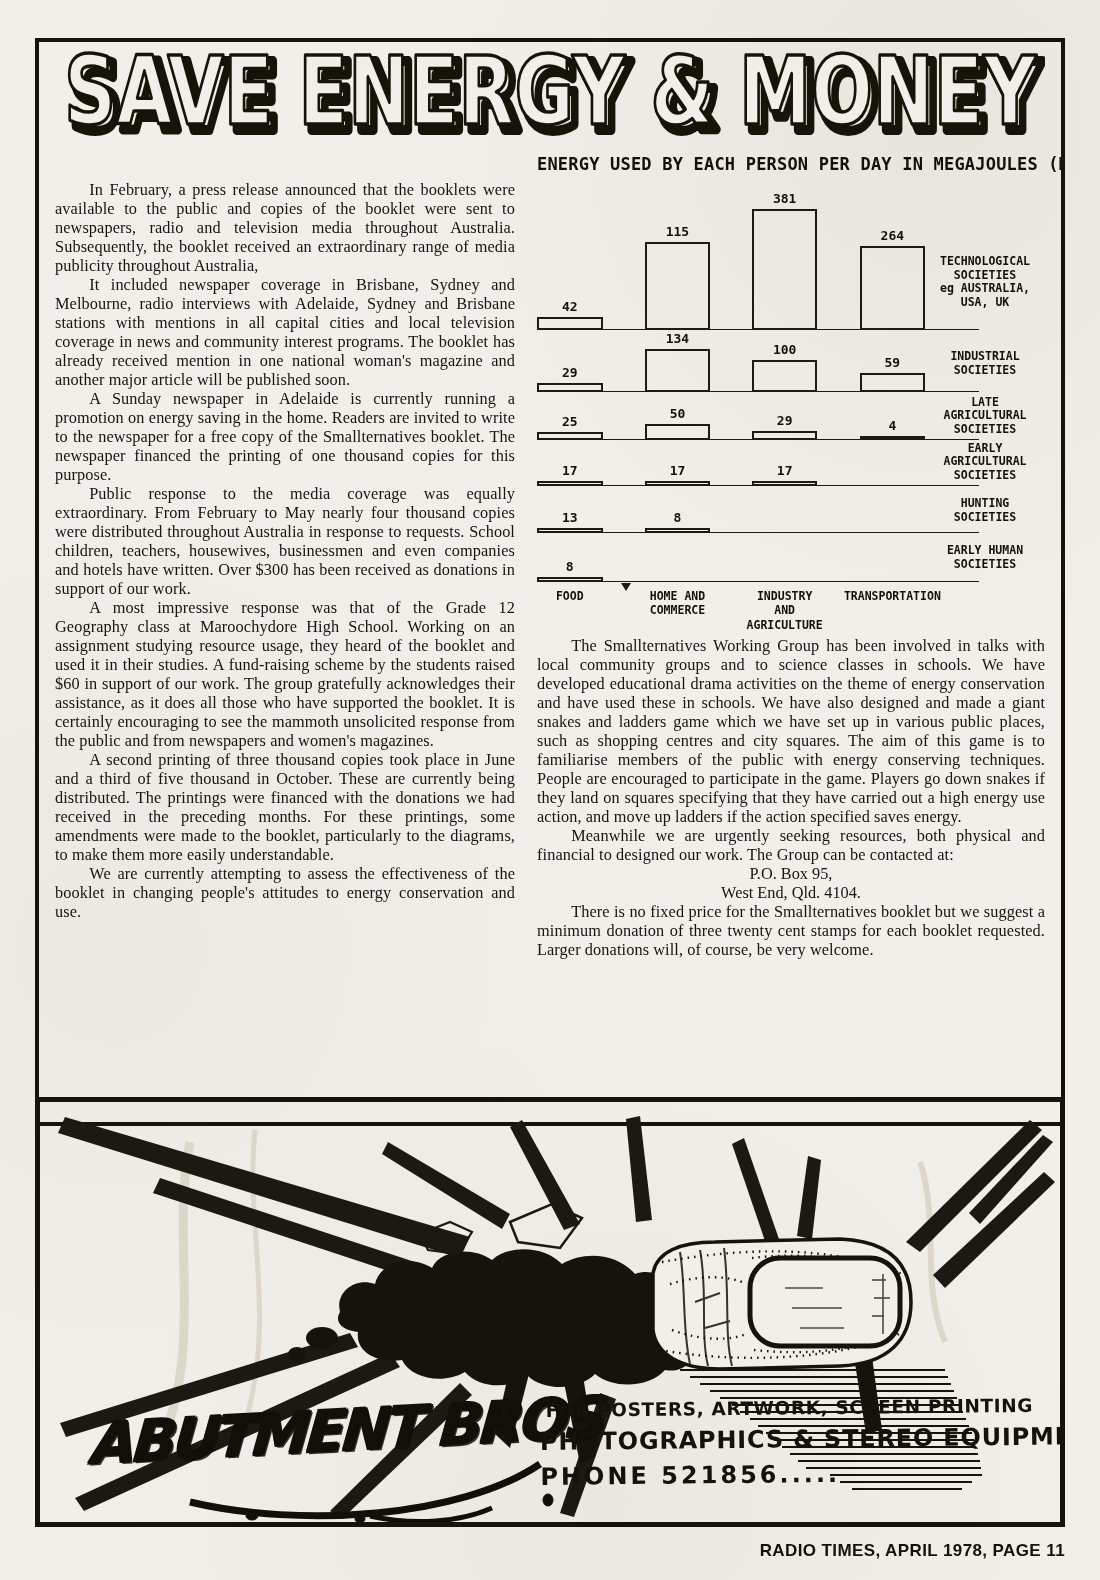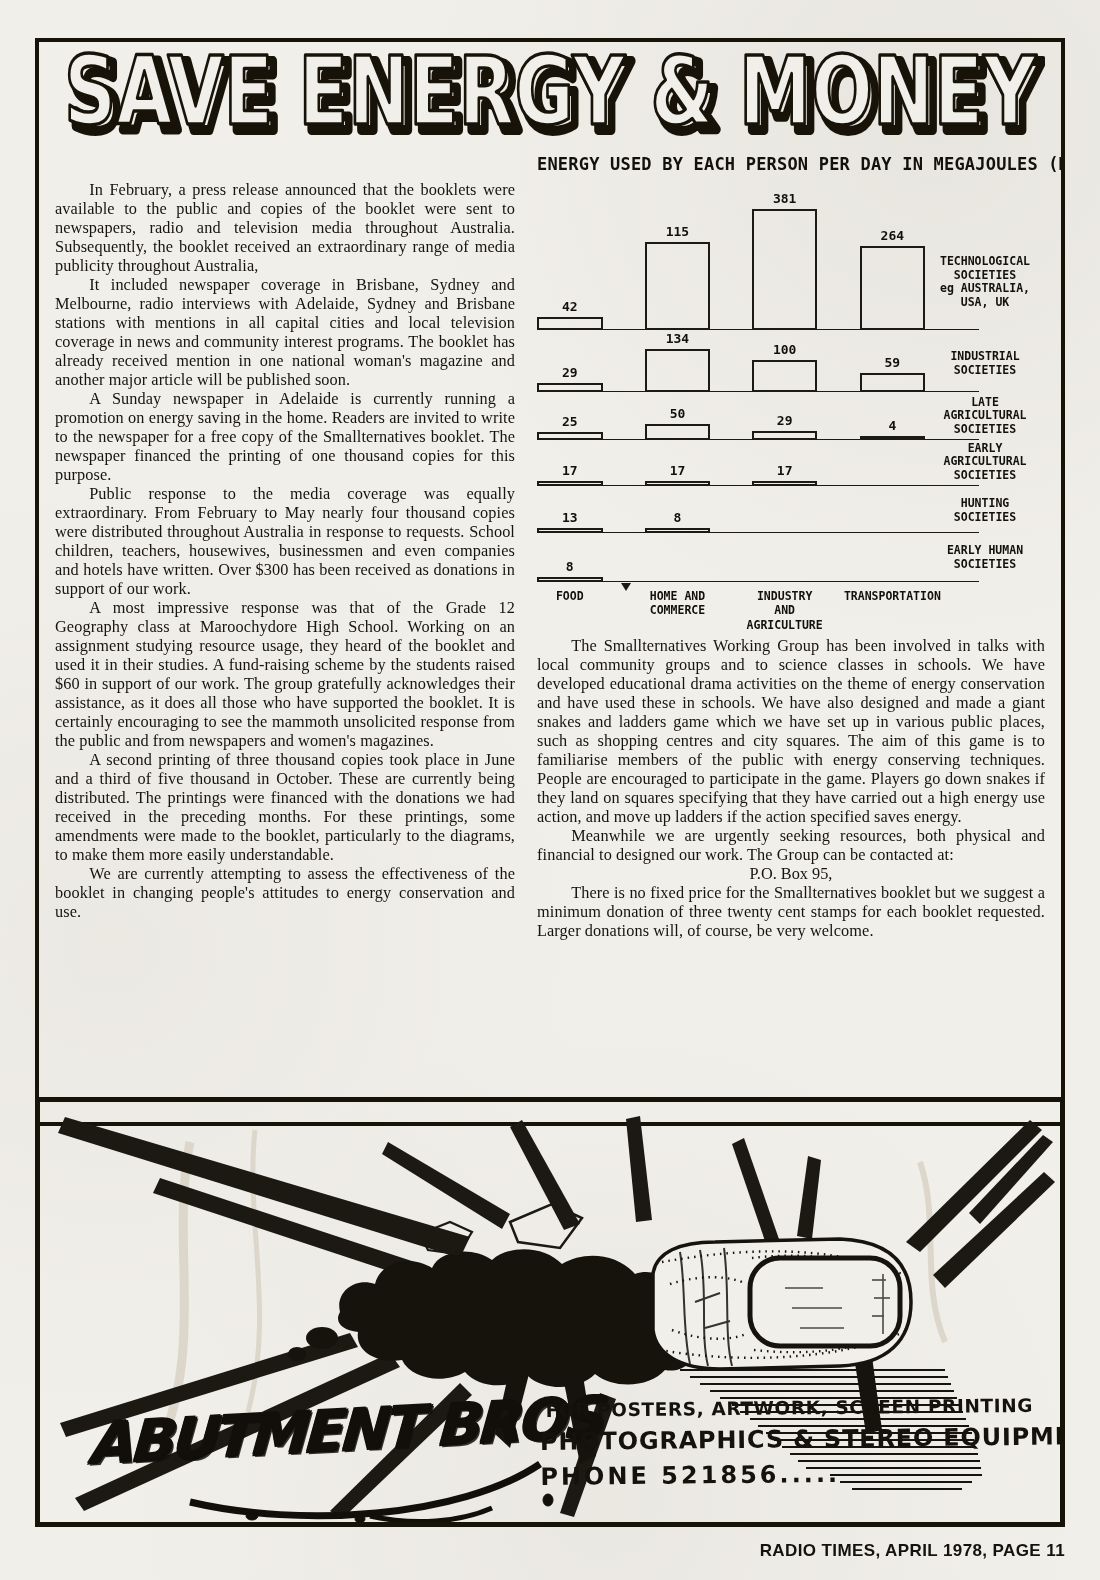--- a/index.html
+++ b/index.html
@@ -217,20 +217,21 @@
 AND
 AGRICULTURE</div>
             <div class="cat-label" style="left: 69.95%;">TRANSPORTATION</div>
             <div class="axis-arrow"></div>
           </div>
         </div>
       <p class="body">The Smallternatives Working Group has been involved in talks with local community groups and to science classes in schools. We have developed educational drama activities on the theme of energy conservation and have used these in schools. We have also designed and made a giant snakes and ladders game which we have set up in various public places, such as shopping centres and city squares. The aim of this game is to familiarise members of the public with energy conserving techniques. People are encouraged to participate in the game. Players go down snakes if they land on squares specifying that they have carried out a high energy use action, and move up ladders if the action specified saves energy.</p>
       <p class="body">Meanwhile we are urgently seeking resources, both physical and financial to designed our work. The Group can be contacted at:</p>
       <div class="address-block">
         <div>P.O. Box 95,</div>
+        <div>West End, Qld. 4104.</div>
       </div>
       <p class="body">There is no fixed price for the Smallternatives booklet but we suggest a minimum donation of three twenty cent stamps for each booklet requested. Larger donations will, of course, be very welcome.</p>
     </div>
 
   </div>
 </div>
 
 <div class="ad-box">
 
   <svg class="art" viewBox="0 0 1020 420">

